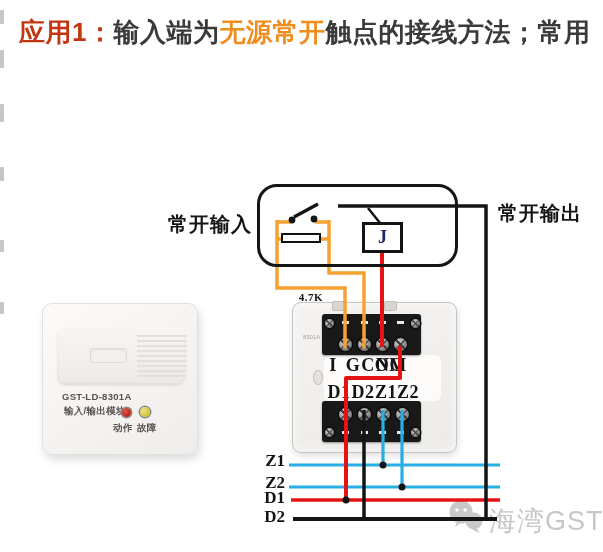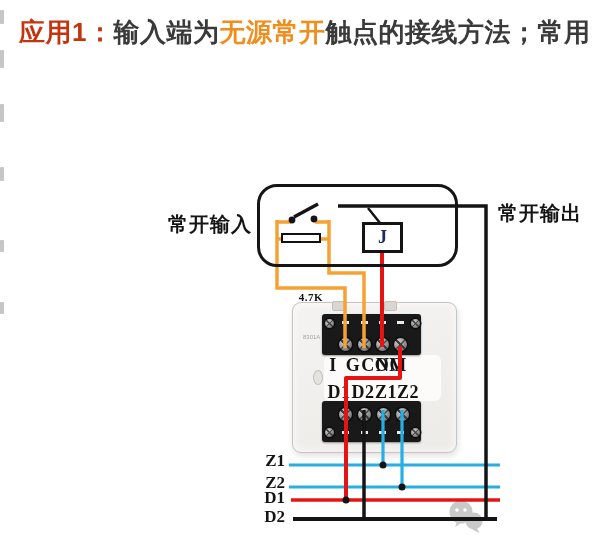--- a/index.html
+++ b/index.html
@@ -100,20 +100,32 @@
 
   <div class="edge-mark" style="top:10px;height:14px;"></div>
   <div class="edge-mark" style="top:50px;height:18px;"></div>
   <div class="edge-mark" style="top:104px;height:18px;"></div>
   <div class="edge-mark" style="top:167px;height:14px;"></div>
   <div class="edge-mark" style="top:240px;height:12px;"></div>
   <div class="edge-mark" style="top:302px;height:12px;"></div>
 
   <div class="hline" style="top:15px;"><span class="t-red">应用1：</span><span>输入端为</span><span class="t-orange">无源常开</span><span>触点的接线方法；常用</span></div>
 
+  <div class="photo">
+    <div class="lid">
+      <div class="ribs"></div>
+      <div class="slot"></div>
+    </div>
+    <div class="photo-text" style="left:19px;top:87px;">GST-LD-8301A</div>
+    <div class="photo-text" style="left:21px;top:101px;">输入/输出模块</div>
+    <div class="led r"></div>
+    <div class="led y"></div>
+    <div class="photo-text" style="left:70px;top:118px;">动作</div>
+    <div class="photo-text" style="left:94px;top:118px;">故障</div>
+  </div>
 
   <div class="panel"></div>
   <div class="clip" style="left:332px;top:301px;"></div>
   <div class="clip" style="left:384px;top:301px;"></div>
   <div class="oval" style="left:313px;top:370px;"></div>
   <div class="oval" style="left:424px;top:370px;"></div>
   <div class="pcb-label">8301A</div>
   <div class="plate"></div>
 
   <div class="tblock" style="top:314px;"></div>
@@ -157,20 +169,21 @@
   <svg class="wm" style="left:447px;top:498px;" width="40" height="40" viewBox="0 0 40 40">
     <circle cx="14" cy="14" r="11.5" fill="#c9c9c9"></circle>
     <circle cx="10" cy="12" r="1.8" fill="#ffffff"></circle>
     <circle cx="18" cy="12" r="1.8" fill="#ffffff"></circle>
     <path d="M10,24 L8,29 L14,25 Z" fill="#c9c9c9"></path>
     <circle cx="27" cy="23" r="8.5" fill="#c9c9c9"></circle>
     <circle cx="24" cy="21.5" r="1.4" fill="#ffffff"></circle>
     <circle cx="30" cy="21.5" r="1.4" fill="#ffffff"></circle>
     <path d="M30,30.5 L32.5,35 L25,31.5 Z" fill="#c9c9c9"></path>
   </svg>
+  <div class="wm-text">海湾GST</div>
 
   <svg class="wires" width="603" height="552" viewBox="0 0 603 552">
     <g class="w-cyan">
       <path d="M289,465 H500"></path>
       <path d="M289,487 H500"></path>
       <path d="M383,410 V465"></path>
       <path d="M402,410 V487"></path>
     </g>
     <g class="w-red">
       <path class="bus" d="M291,500 H500"></path>

